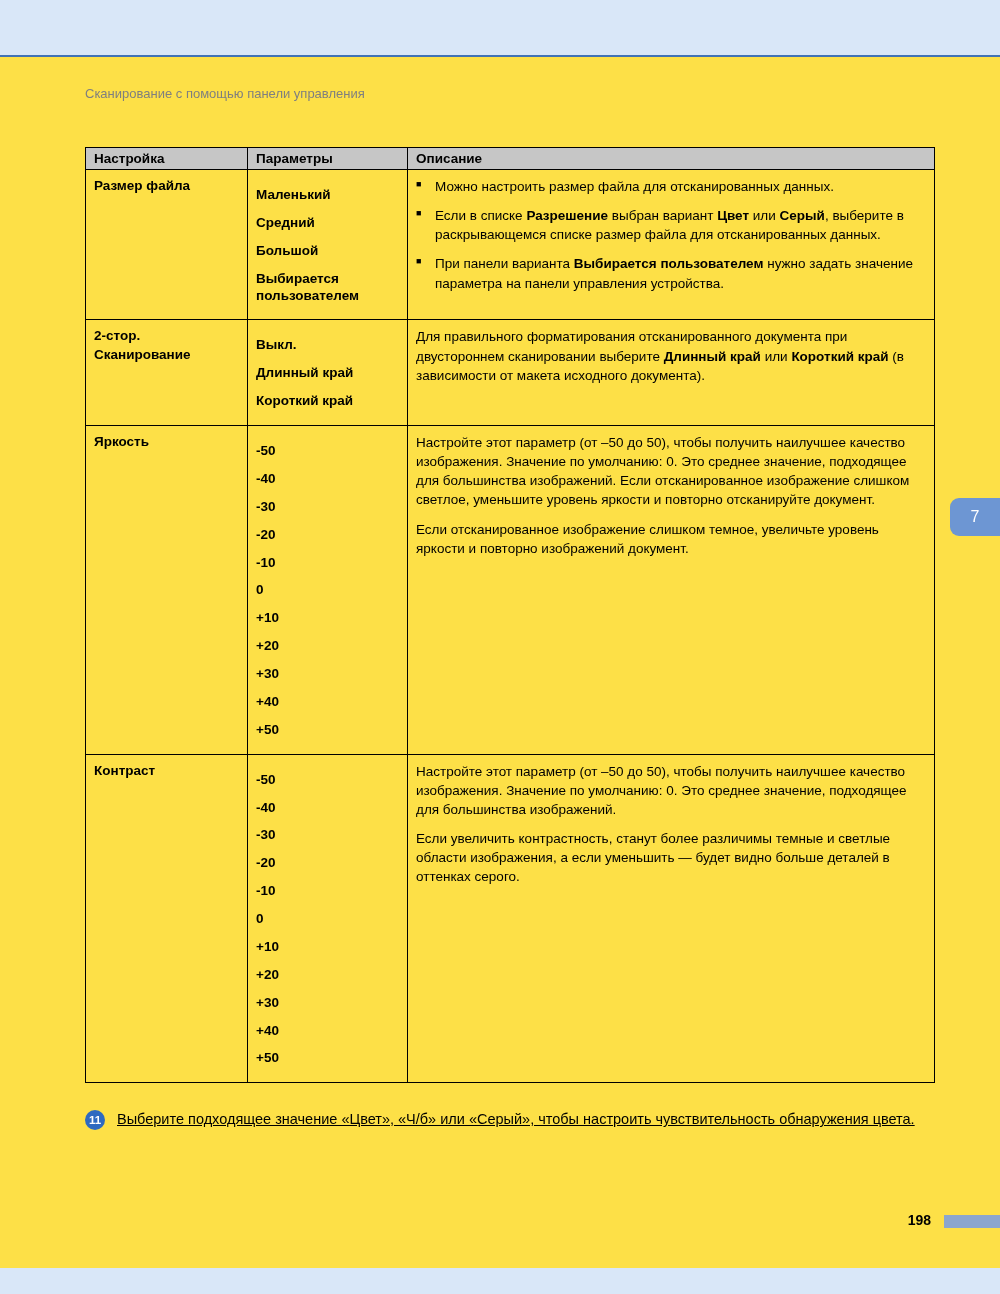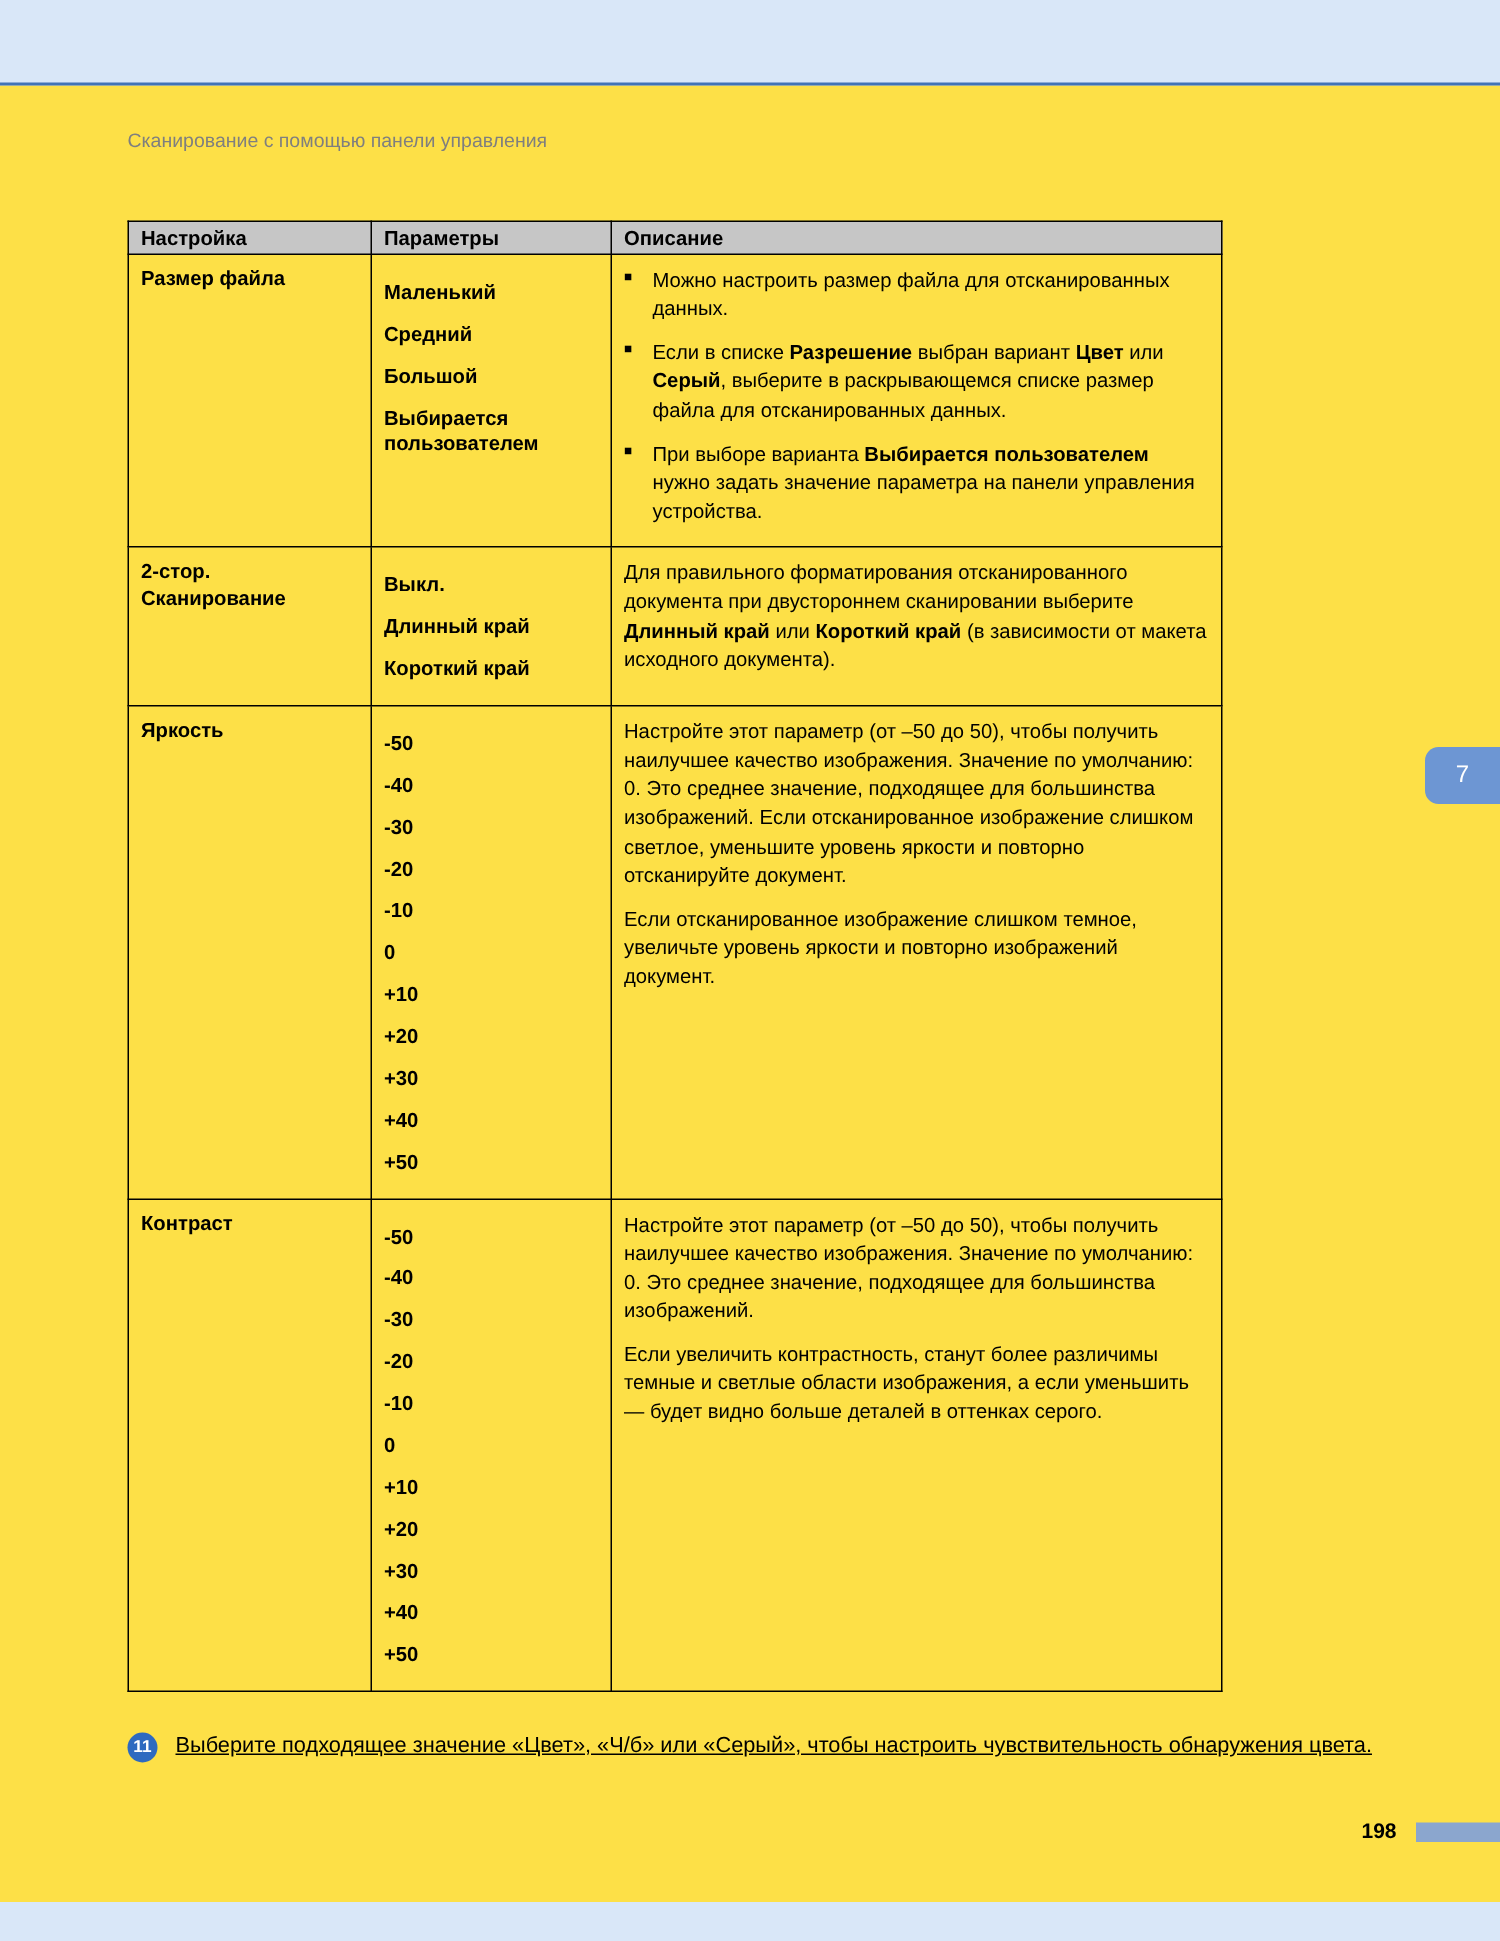--- a/index.html
+++ b/index.html
@@ -29,21 +29,21 @@
 
   .running-header {
     margin: 29px 0 0 85px;
     color: #7f7f7f;
     font-size: 13px;
   }
 
   
   .settings-table {
     margin: 46px 0 0 85px;
-    width: 730px;
+    width: 850px;
     border-collapse: collapse;
     table-layout: fixed;
     font-size: 13.5px;
   }
   .settings-table th, .settings-table td {
     border: 1px solid #000;
     text-align: left;
     vertical-align: top;
   }
   .settings-table th {
@@ -144,21 +144,21 @@
           <td class="cell-setting">Размер файла</td>
           <td class="cell-options">
             <div class="opt">Маленький</div>
             <div class="opt">Средний</div>
             <div class="opt">Большой</div>
             <div class="opt">Выбирается пользователем</div>
           </td>
           <td class="cell-desc">
             <div class="desc-p bulleted"><span class="bullet">■</span><span>Можно настроить размер файла для отсканированных данных.</span></div>
             <div class="desc-p bulleted"><span class="bullet">■</span><span>Если в списке </span><b>Разрешение</b><span> выбран вариант </span><b>Цвет</b><span> или </span><b>Серый</b><span>, выберите в раскрывающемся списке размер файла для отсканированных данных.</span></div>
-            <div class="desc-p bulleted"><span class="bullet">■</span><span>При выборе варианта </span><b>Выбирается пользователем</b><span> нужно задать значение параметра на панели управления устройства.</span></div>
+            <div class="desc-p bulleted"><span class="bullet">■</span><span>При панели варианта </span><b>Выбирается пользователем</b><span> нужно задать значение параметра на панели управления устройства.</span></div>
           </td>
         </tr>
         <tr>
           <td class="cell-setting">2-стор. Сканирование</td>
           <td class="cell-options">
             <div class="opt">Выкл.</div>
             <div class="opt">Длинный край</div>
             <div class="opt">Короткий край</div>
           </td>
           <td class="cell-desc">

